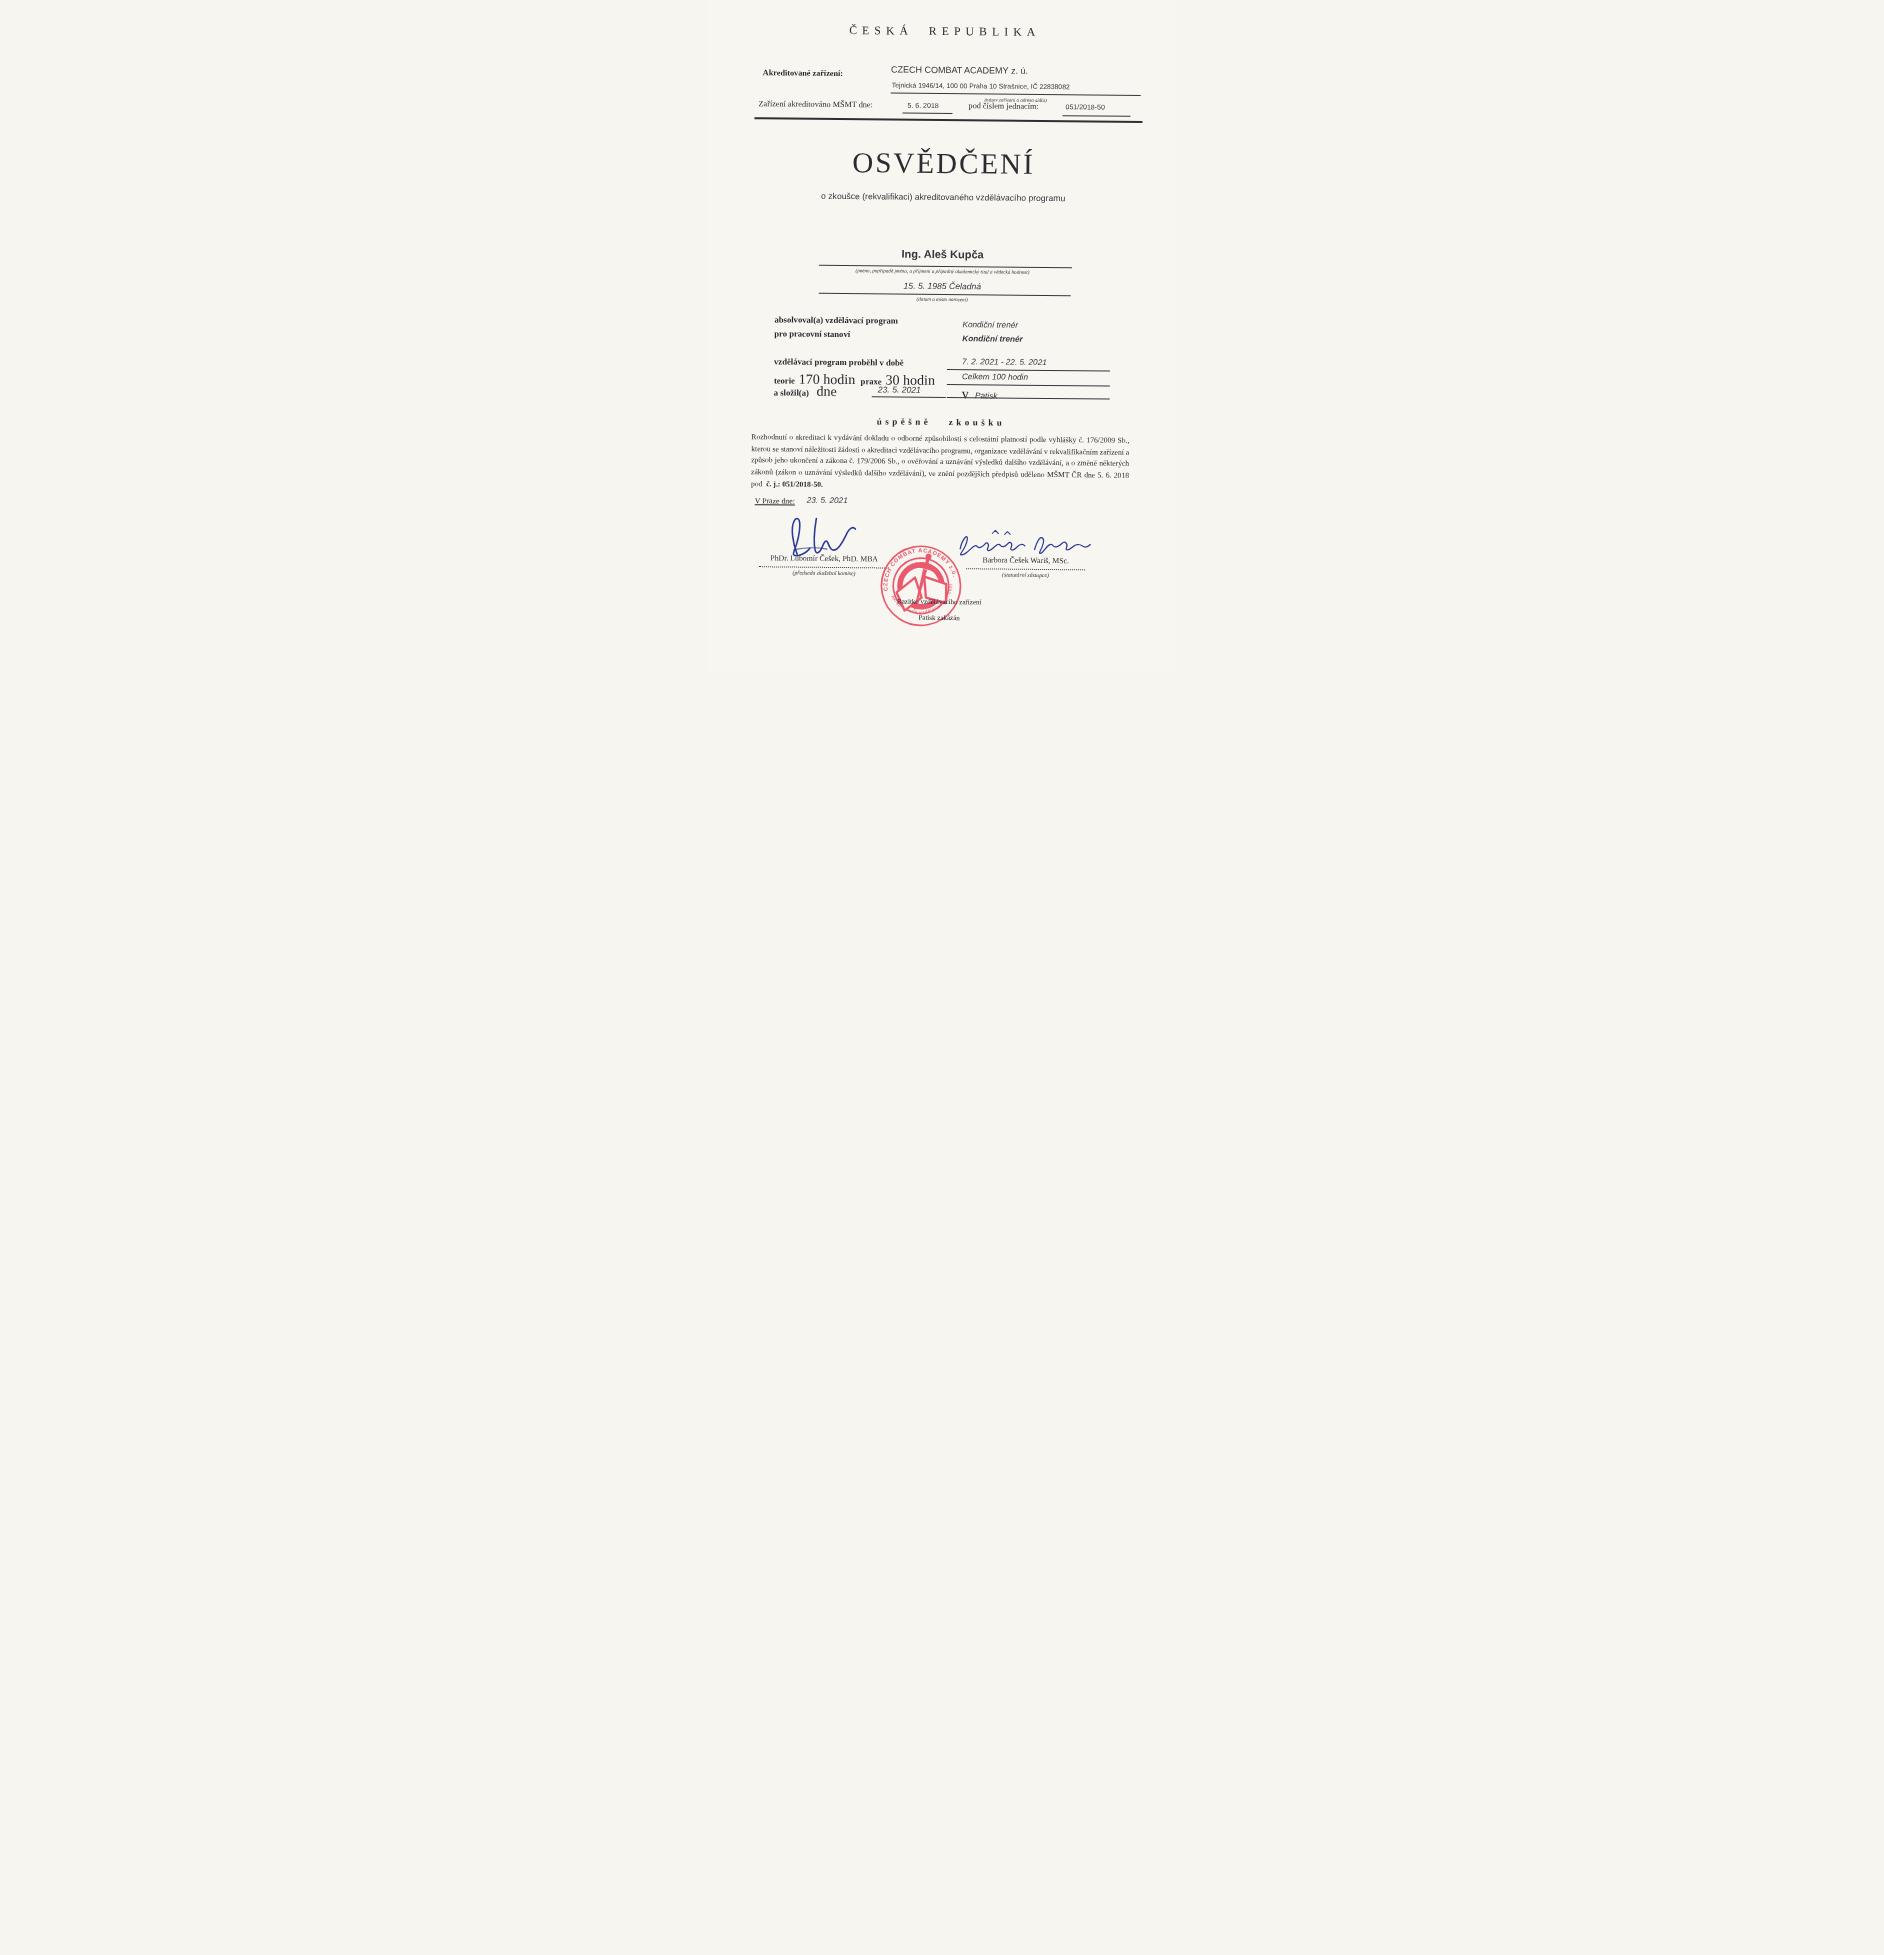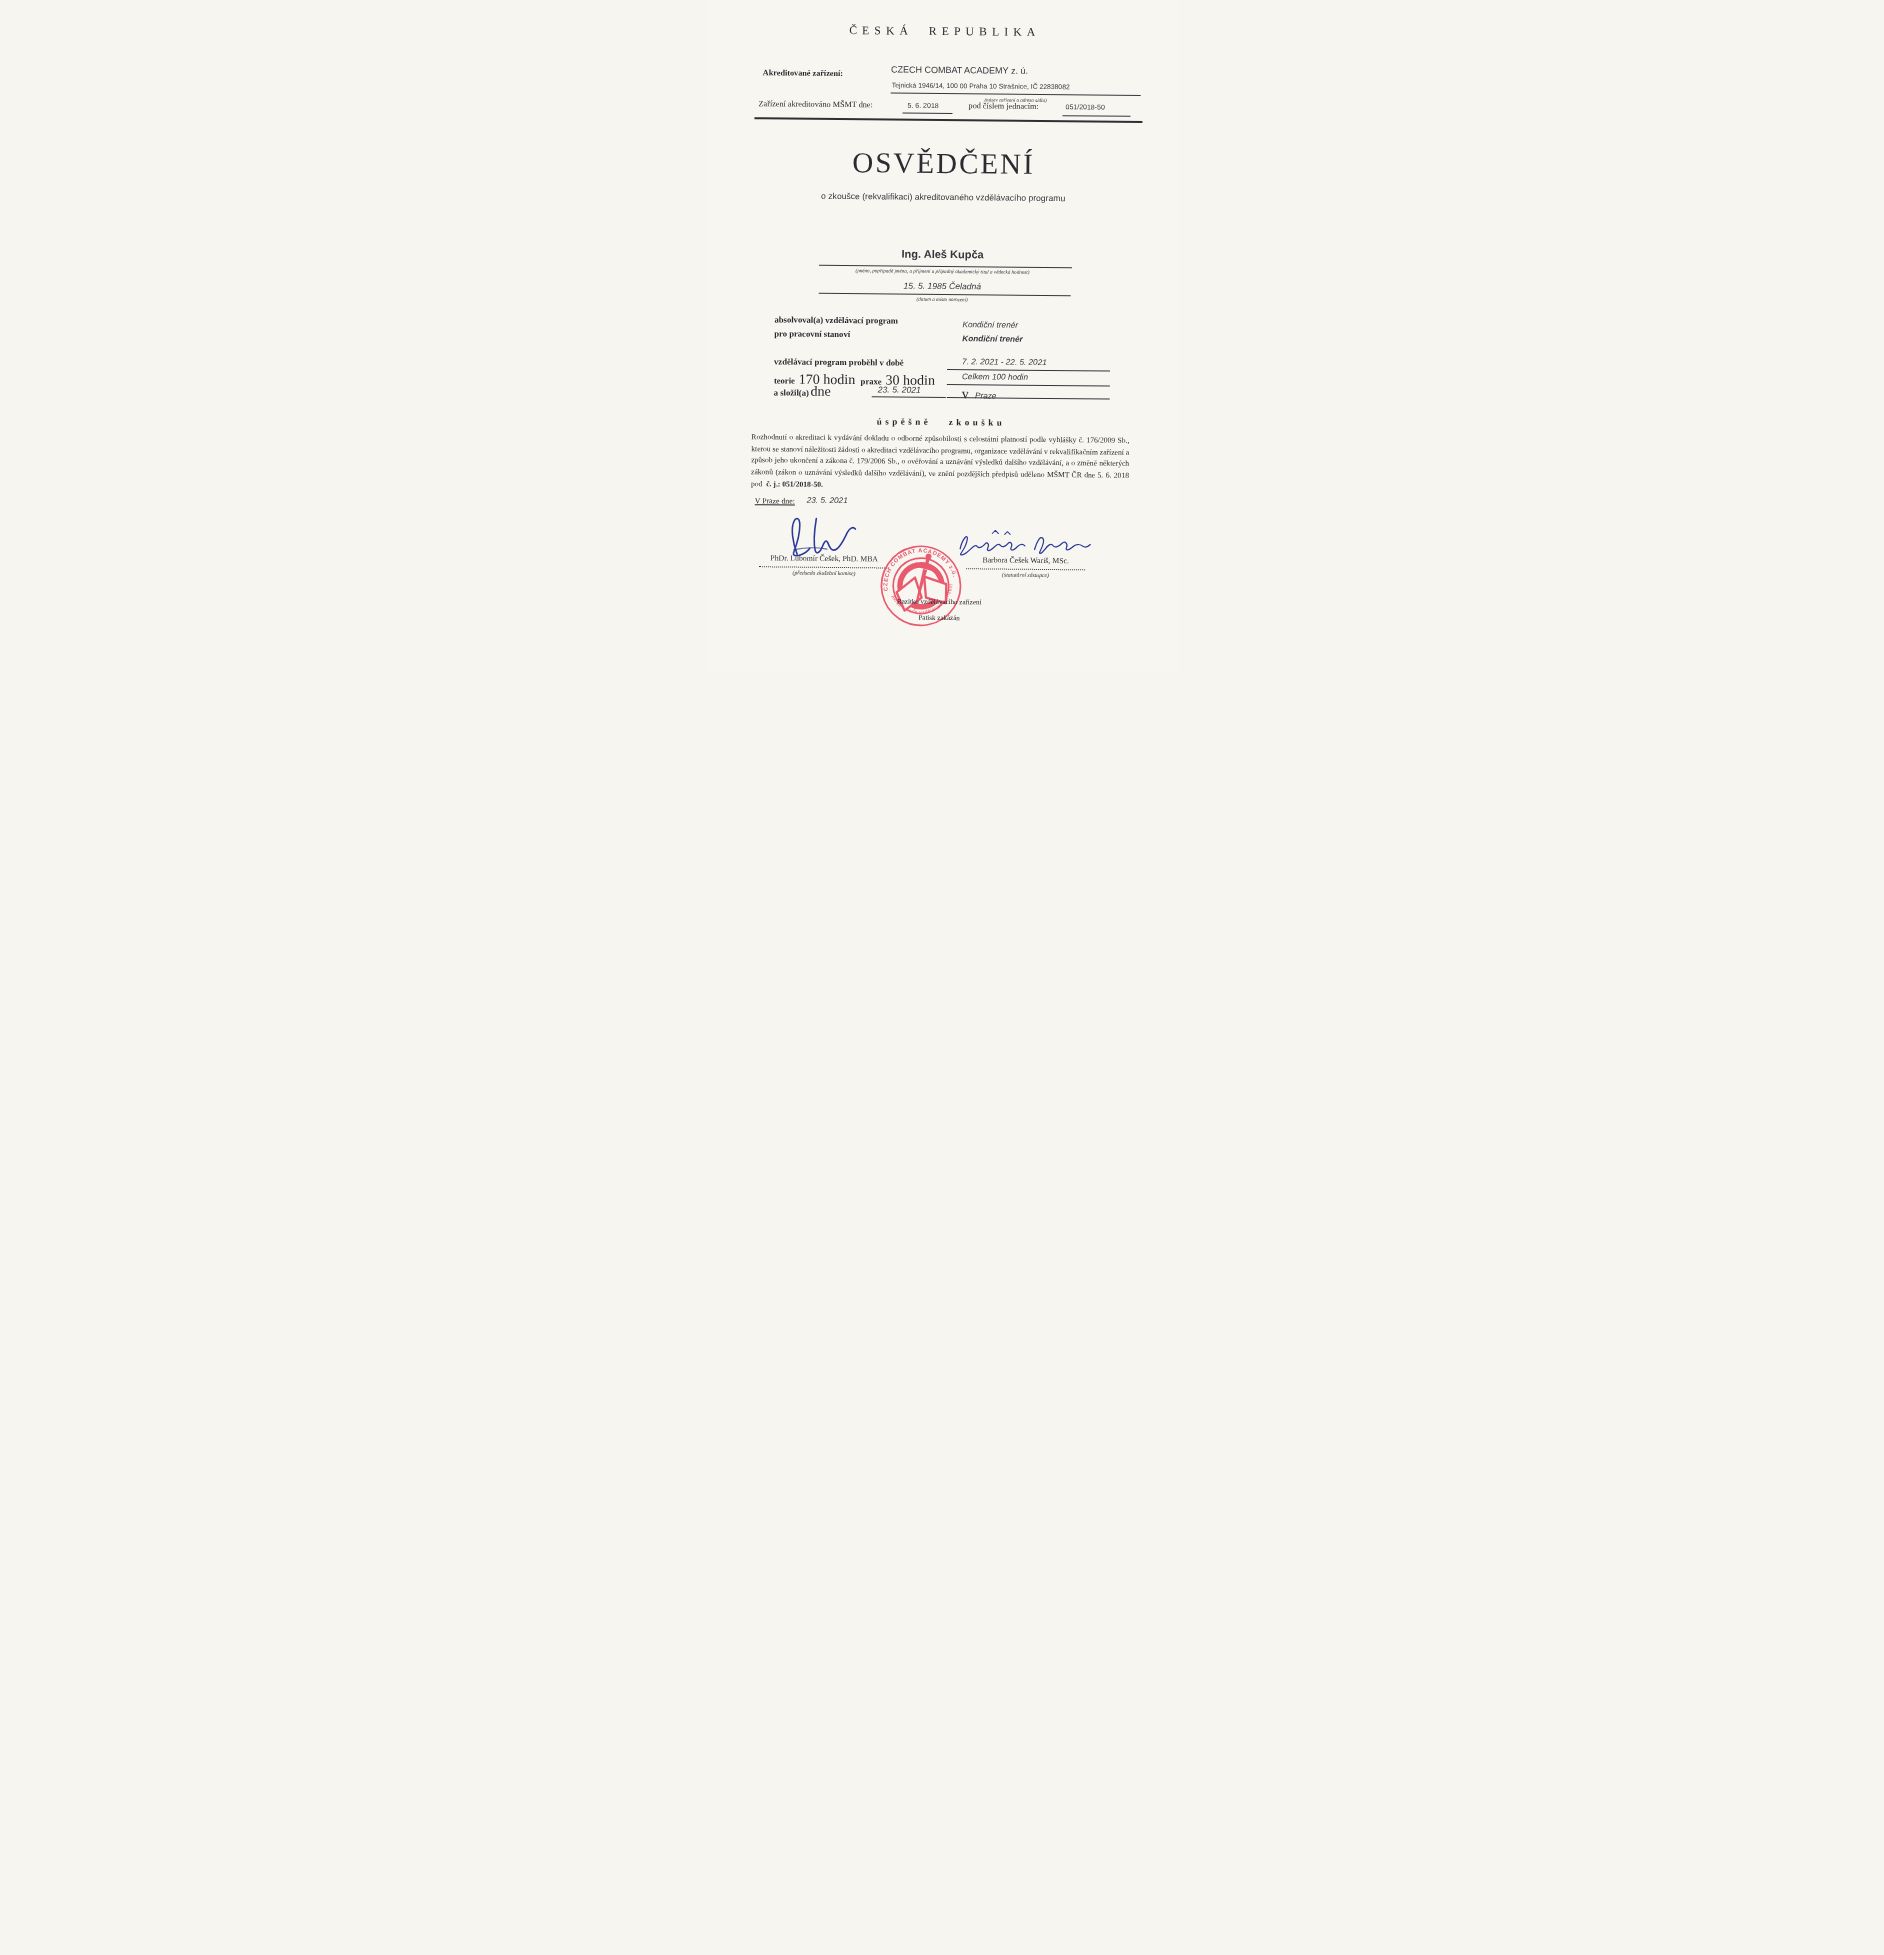--- a/index.html
+++ b/index.html
@@ -82,27 +82,27 @@
     <span class="slab serif">teorie</span>
     <span class="rserif serif" style="margin:0 3.9px 0 2.3px;">170 hodin</span>
     <span class="slab serif">praxe</span>
     <span class="rserif serif" style="margin-left:2.3px;">30 hodin</span>
   </div>
   <div class="abs rightcol rtyped typed" style="top:372px;">Celkem 100 hodin</div>
   <div class="abs rule" style="left:241px;top:384px;width:163px;height:0.8px;"></div>
 
   <div class="abs leftcol" style="top:385px;">
     <span class="slab serif">a složil(a)</span>
-    <span class="rserif serif" style="margin-left:0;">dne</span>
+    <span class="rserif serif" style="margin-left:6px;">dne</span>
   </div>
   <div class="abs rtyped typed" style="left:172px;top:385px;font-size:8.6px;">23. 5. 2021</div>
   <div class="abs rule" style="left:166px;top:397px;width:74px;height:0.8px;"></div>
   <div class="abs rightcol" style="top:386px;">
     <span class="rserif serif">v</span>
-    <span class="rtyped typed" style="margin-left:4.7px;">Praze</span>
+    <span class="rtyped typed" style="margin-left:4.7px;">Patisk</span>
   </div>
   <div class="abs rule" style="left:241px;top:397px;width:163px;height:0.8px;"></div>
 
   <div class="abs center exam serif">úspěšně zkoušku</div>
 
   <div class="abs para serif">
     <span>Rozhodnutí o akreditaci k vydávání dokladu o odborné způsobilosti s celostátní platností podle vyhlášky č. 176/2009 Sb., kterou se stanoví náležitosti žádosti o akreditaci vzdělávacího programu, organizace vzdělávání v rekvalifikačním zařízení a způsob jeho ukončení a zákona č. 179/2006 Sb., o ověřování a uznávání výsledků dalšího vzdělávání, a o změně některých zákonů (zákon o uznávání výsledků dalšího vzdělávání), ve znění pozdějších předpisů uděleno MŠMT ČR dne 5. 6. 2018  pod</span>
     <span class="b" style="margin-left:2px;">č. j.:  051/2018-50.</span>
   </div>
 

